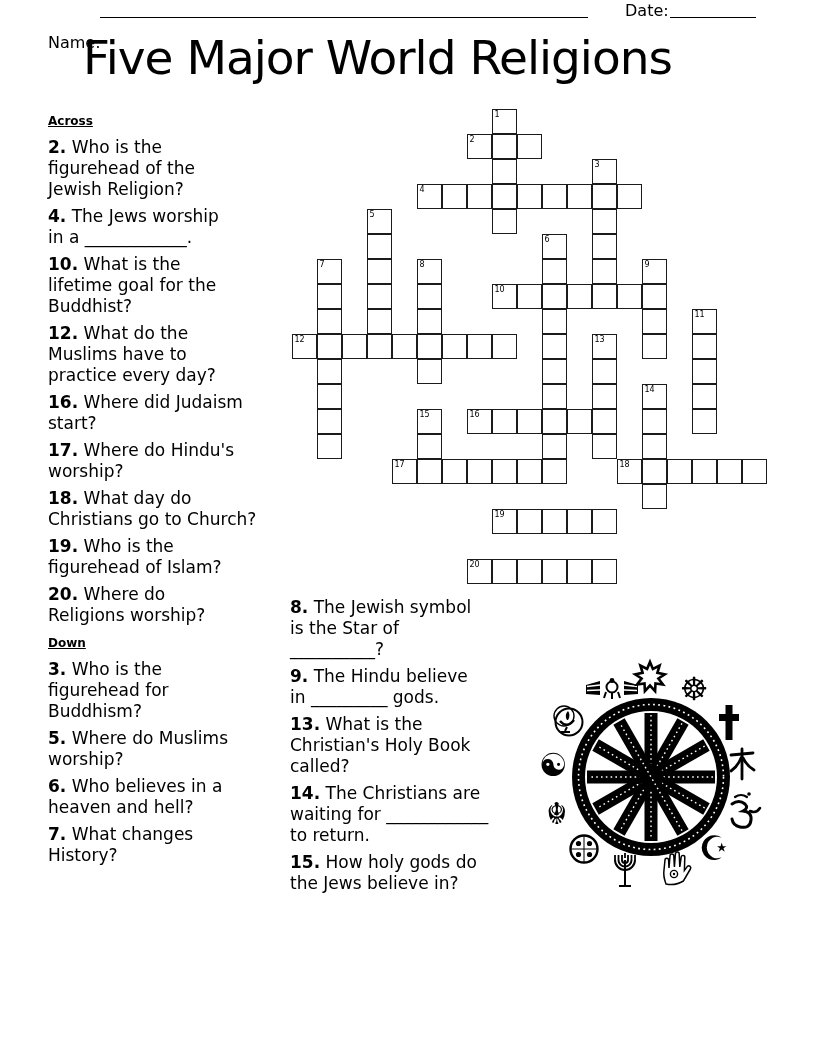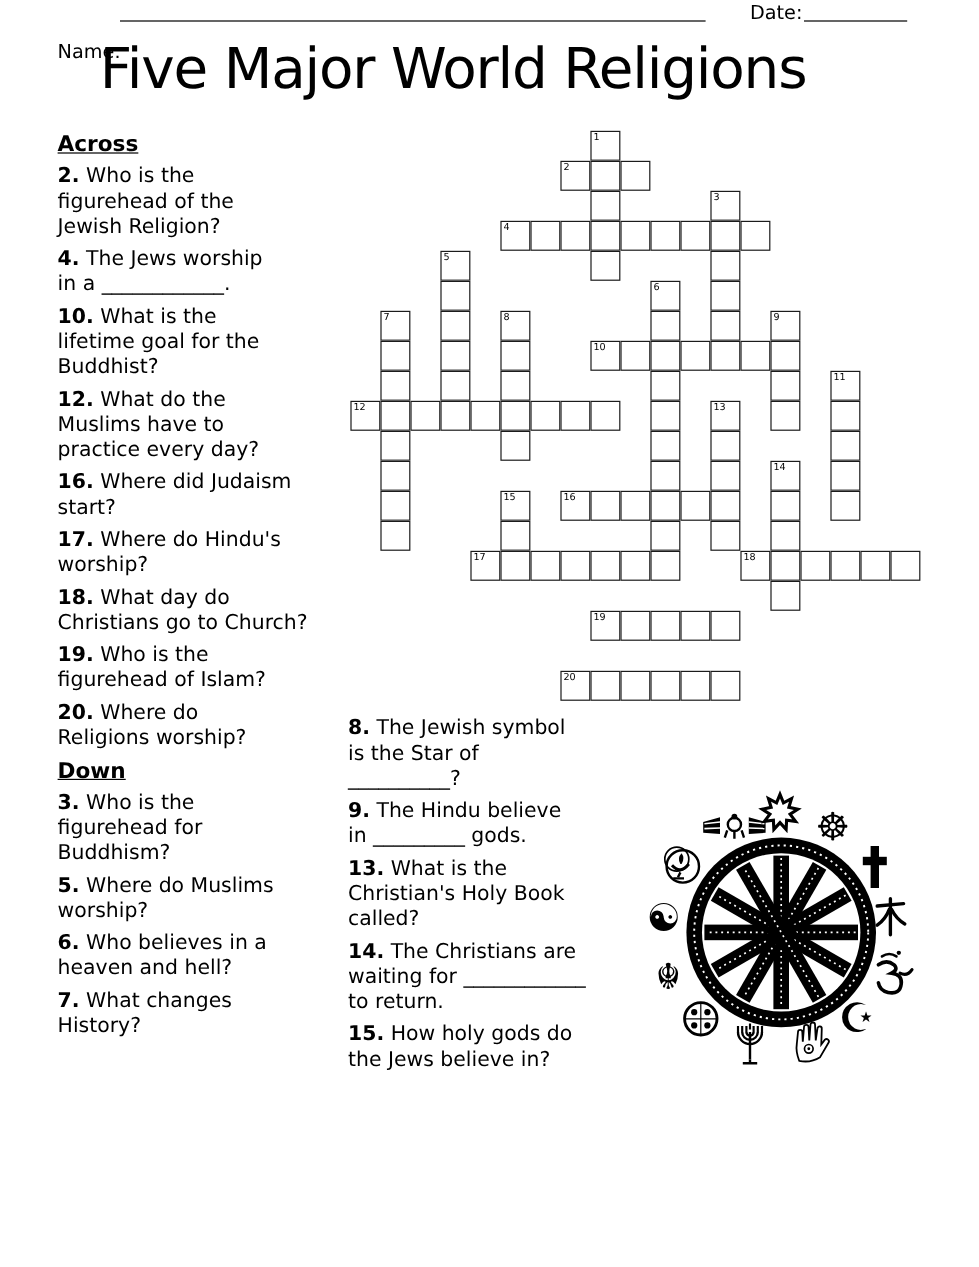--- a/index.html
+++ b/index.html
@@ -13,21 +13,21 @@
   .rule{position:absolute;border-bottom:1.6px solid #000;height:17px;}
   .rule-name{left:52px;width:488px;}
   .rule-date{left:622px;width:86px;}
   
   .title{position:absolute;left:0;top:30px;width:755px;text-align:center;
          font-size:47px;letter-spacing:-1px;font-weight:500;}
   
   .clues{position:absolute;font-size:17px;line-height:21px;}
   .clues-left{left:48px;top:110px;width:252px;}
   .clues-mid{left:290px;top:597px;width:252px;}
-  .clues h2{font-size:18px;line-height:22px;margin:0 0 5px 0;text-decoration:underline;}
+  .clues h2{font-size:12px;line-height:22px;margin:0 0 5px 0;text-decoration:underline;}
   .clues h2.down-h{margin-top:1px;}
   .clue{margin:0 0 6px 0;}
   .clue .t{white-space:pre-line;}
   
   .grid{position:absolute;left:292px;top:109px;width:475px;height:475px;}
   .cell{position:absolute;width:25px;height:25px;box-sizing:border-box;
         border:1.6px solid #1b1b1b;background:#fff;}
   .cell span{position:absolute;top:0px;left:1.5px;font-size:8px;line-height:9px;}
   
   .symimg{position:absolute;left:534px;top:654px;}

